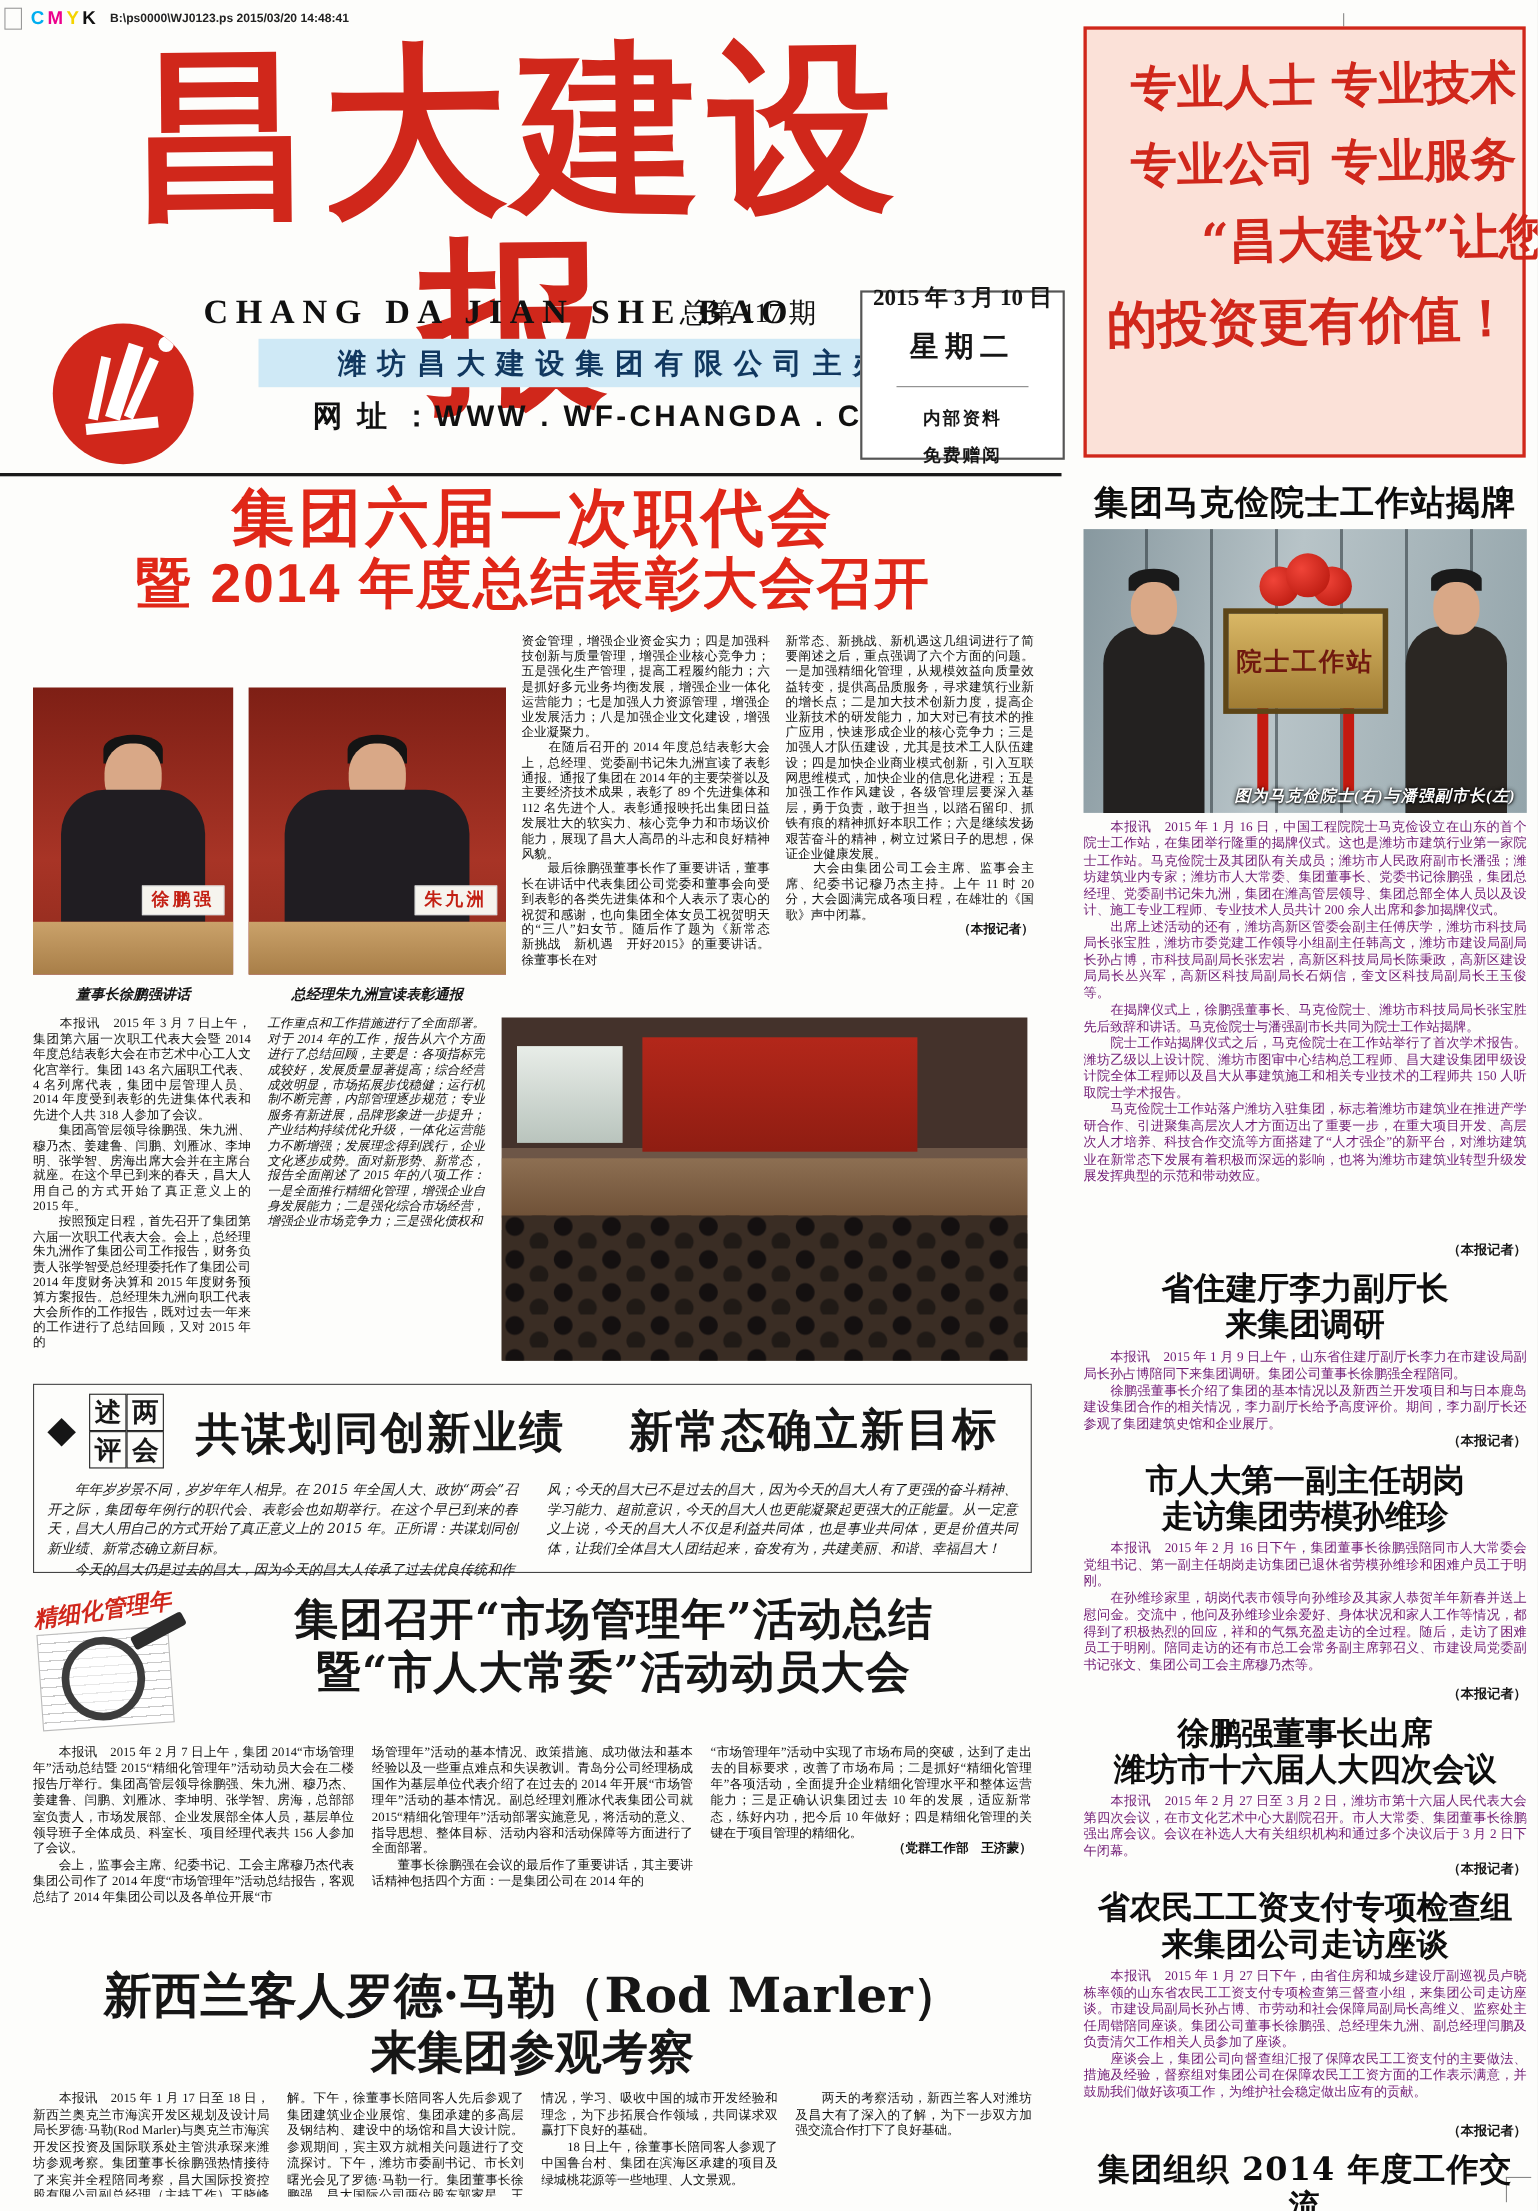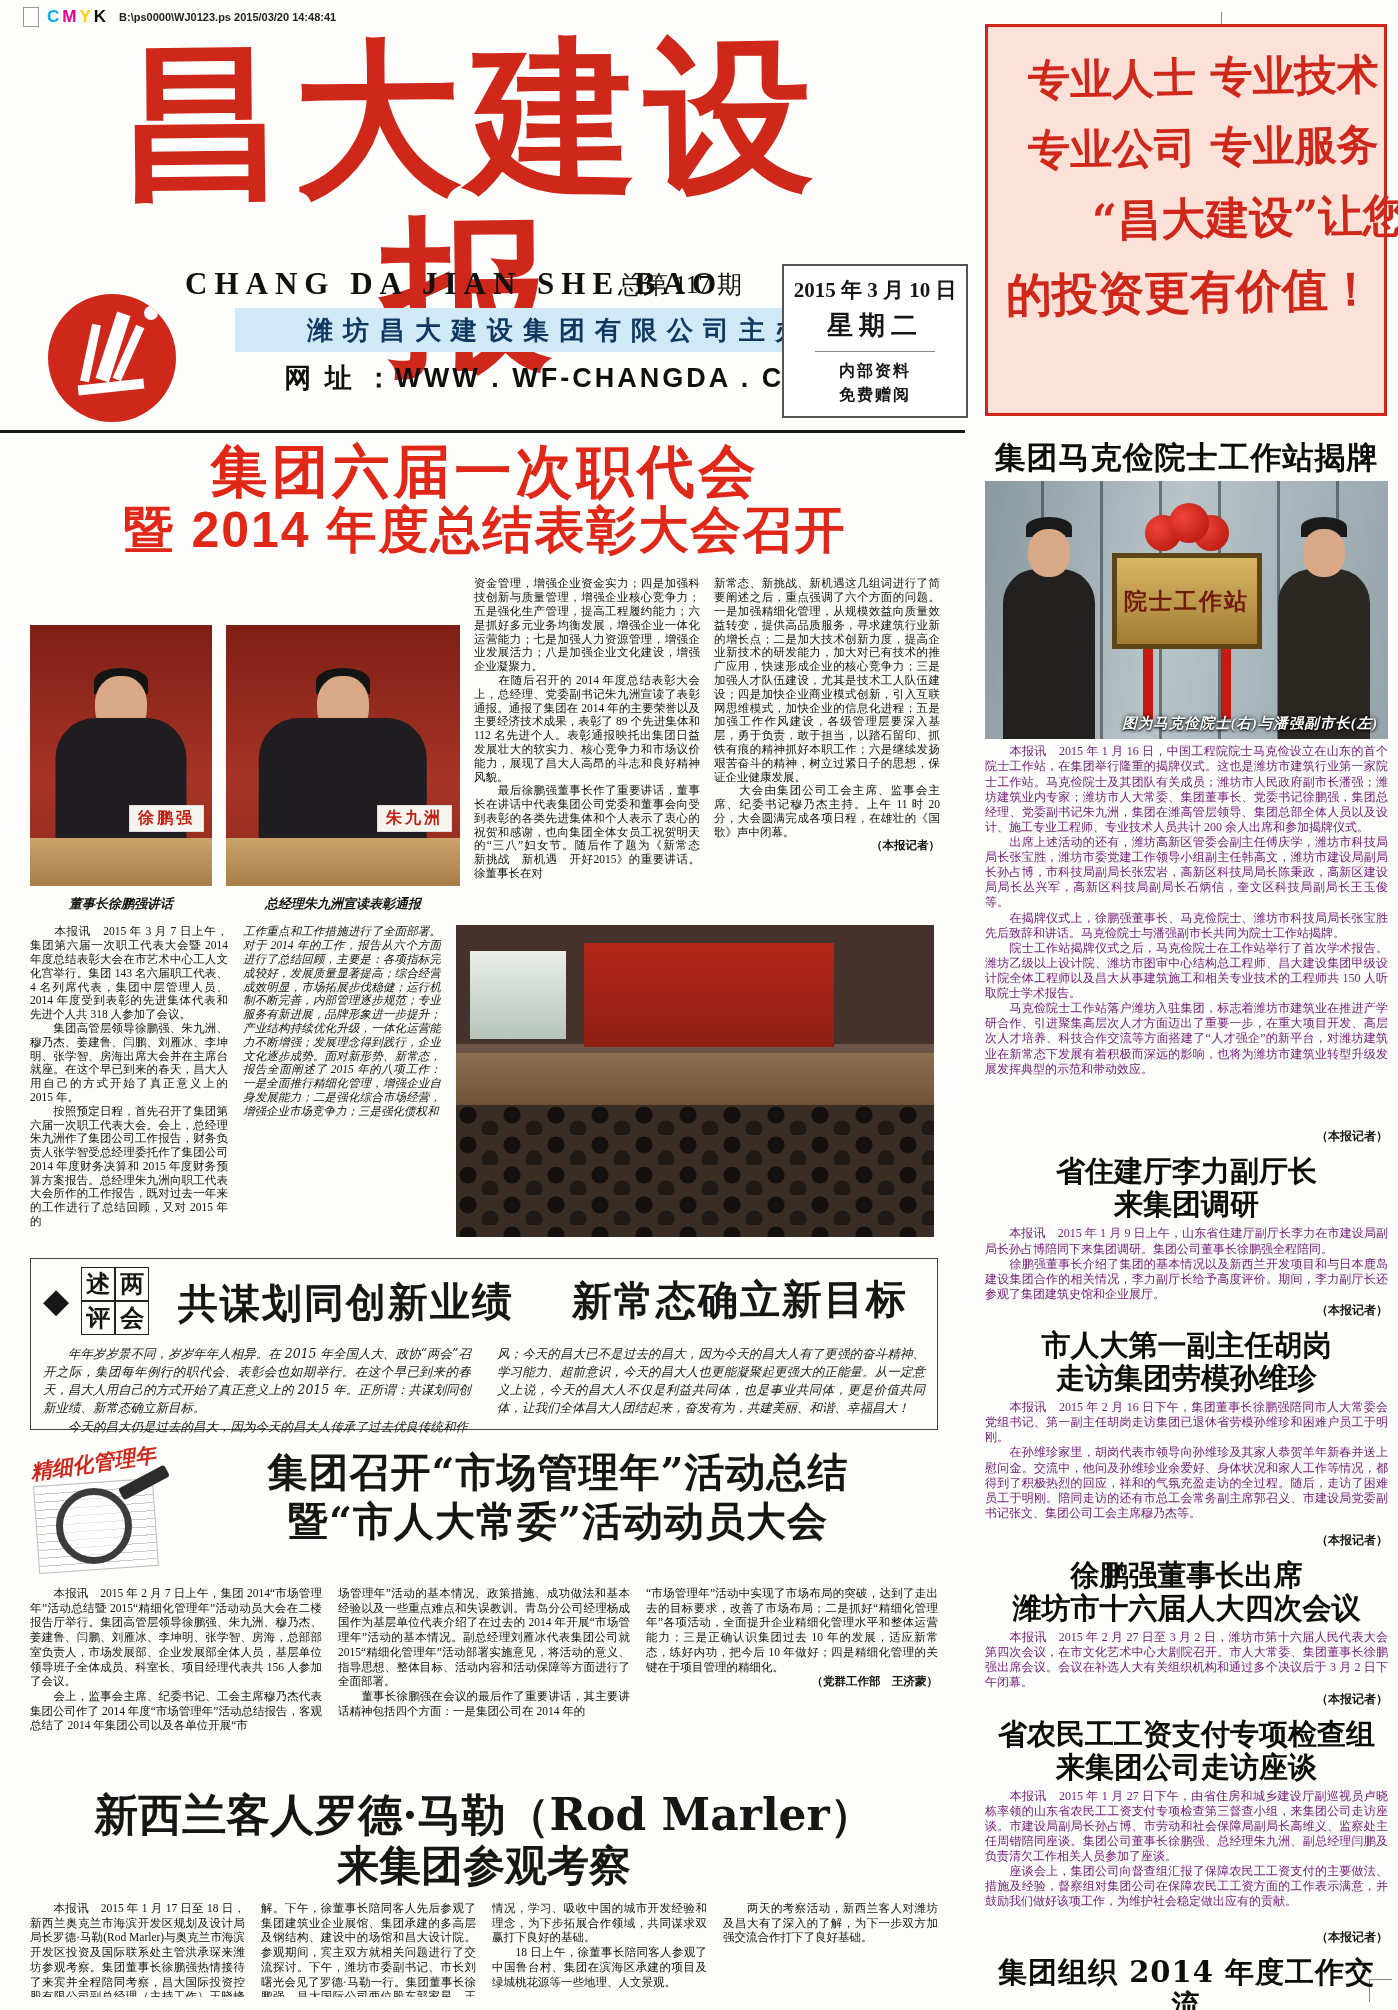--- a/index.html
+++ b/index.html
@@ -1,19 +1,19 @@
 <!DOCTYPE html>
 <html><head>
 <meta charset="utf-8">
 <style>
   html,body{margin:0;padding:0;background:#e8e8e4;}
   #page{position:relative;width:1398px;height:2010px;background:#fdfdfb;overflow:hidden;
         font-family:"Liberation Serif","DejaVu Serif",serif;color:#161616;}
   
-  .topbar{position:absolute;left:23px;top:6px;height:22px;display:flex;align-items:center;gap:4px;}
+  .topbar{position:absolute;left:4px;top:6px;height:22px;display:flex;align-items:center;gap:4px;}
   .regbox{width:14px;height:18px;border:1px solid #999;margin-right:4px;}
   .cmyk span{font-family:"Liberation Sans",sans-serif;font-weight:bold;font-size:17px;margin-right:3px;}
   .c-c{color:#00aeef}.c-m{color:#ec008c}.c-y{color:#f5d400}.c-k{color:#111}
   .fileinfo{font-family:"Liberation Sans",sans-serif;font-size:11px;font-weight:bold;color:#222;margin-left:6px;}
   .cropmark-tr{position:absolute;right:150px;top:12px;width:26px;height:26px;border-left:1px solid #888;border-bottom:1px solid #888;}
   .cropmark-plus{position:absolute;left:1196px;top:448px;font-size:20px;color:#777;font-family:"Liberation Sans",sans-serif;}
   .cropmark-br{position:absolute;right:6px;bottom:8px;width:22px;height:22px;border-left:1px solid #888;border-top:1px solid #888;}
   
   .masthead{position:absolute;left:30px;top:26px;width:935px;height:404px;}
   .mast-title{position:absolute;left:40px;top:4px;width:800px;text-align:center;
@@ -27,21 +27,21 @@
   .mast-url{position:absolute;left:205px;top:334px;width:648px;text-align:center;font-size:27px;
       font-weight:bold;letter-spacing:3px;color:#101010;font-family:"Liberation Sans",sans-serif;}
   .logo{position:absolute;left:18px;top:268px;width:128px;height:128px;border-radius:50%;
       background:#d0271b;overflow:hidden;}
   .logo .s1{position:absolute;left:58px;top:18px;width:14px;height:70px;background:#fff;transform:rotate(18deg);}
   .logo .s2{position:absolute;left:38px;top:30px;width:9px;height:58px;background:#fff;transform:rotate(12deg);}
   .logo .s3{position:absolute;left:76px;top:30px;width:9px;height:58px;background:#fff;transform:rotate(24deg);}
   .logo .s4{position:absolute;left:30px;top:88px;width:66px;height:10px;background:#fff;transform:rotate(-6deg);}
   .logo .dot{position:absolute;left:96px;top:12px;width:14px;height:14px;border-radius:50%;background:#fff;}
   .datebox{position:absolute;left:752px;top:238px;width:182px;height:150px;border:2px solid #555;background:#fff;
-      display:flex;flex-direction:column;align-items:center;justify-content:center;gap:2px;}
+      display:flex;flex-direction:column;align-items:center;justify-content:center;gap:12px;}
   .datebox .d1{font-size:21px;font-weight:bold;}
   .datebox .d2{font-size:26px;font-weight:bold;letter-spacing:6px;margin:2px 0 6px;}
   .datebox .sep{width:120px;border-top:1px solid #888;margin-bottom:6px;}
   .datebox .d3{font-size:16px;font-weight:bold;letter-spacing:2px;line-height:1.35;}
   .mainrule{position:absolute;left:0;top:430px;width:965px;border-top:3px solid #1a1a1a;}
   
   .adbox{position:absolute;left:985px;top:24px;width:402px;height:392px;background:#fbe1d8;
       border:3px solid #d0271b;box-sizing:border-box;padding:30px 18px 0 18px;}
   .adbox .al{color:#d0271b;font-weight:900;font-size:42px;line-height:1.0;white-space:nowrap;
       transform:rotate(-1deg);font-family:"DejaVu Serif",serif;margin-bottom:28px;}

